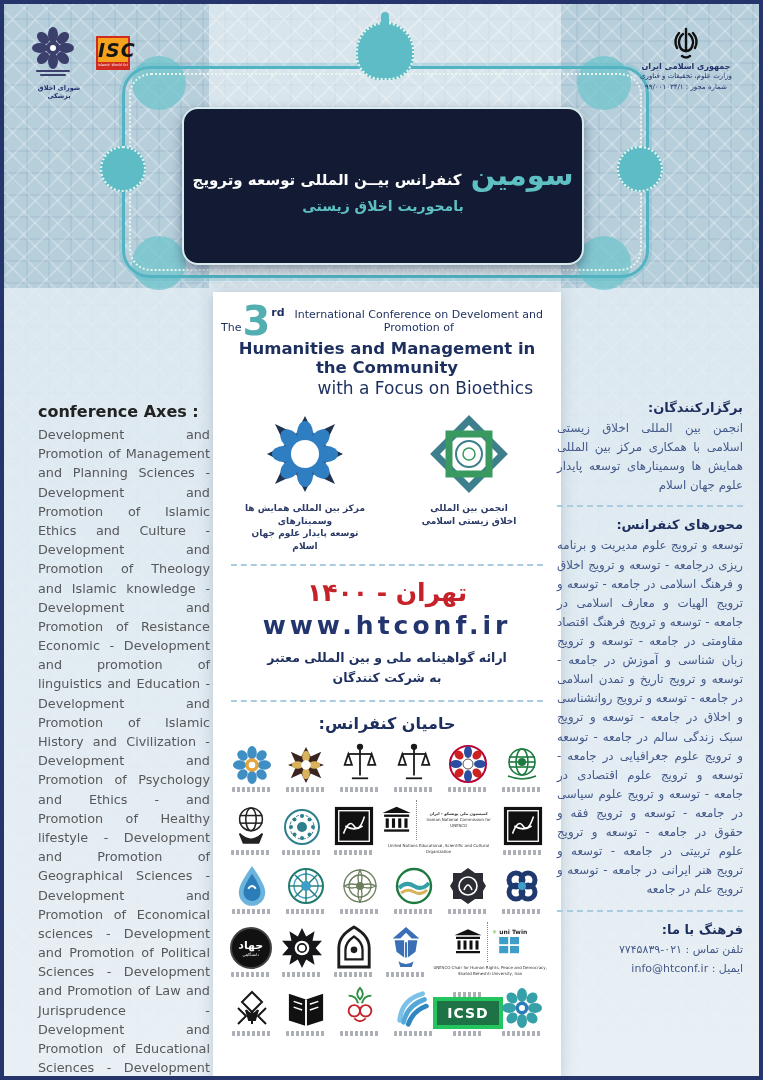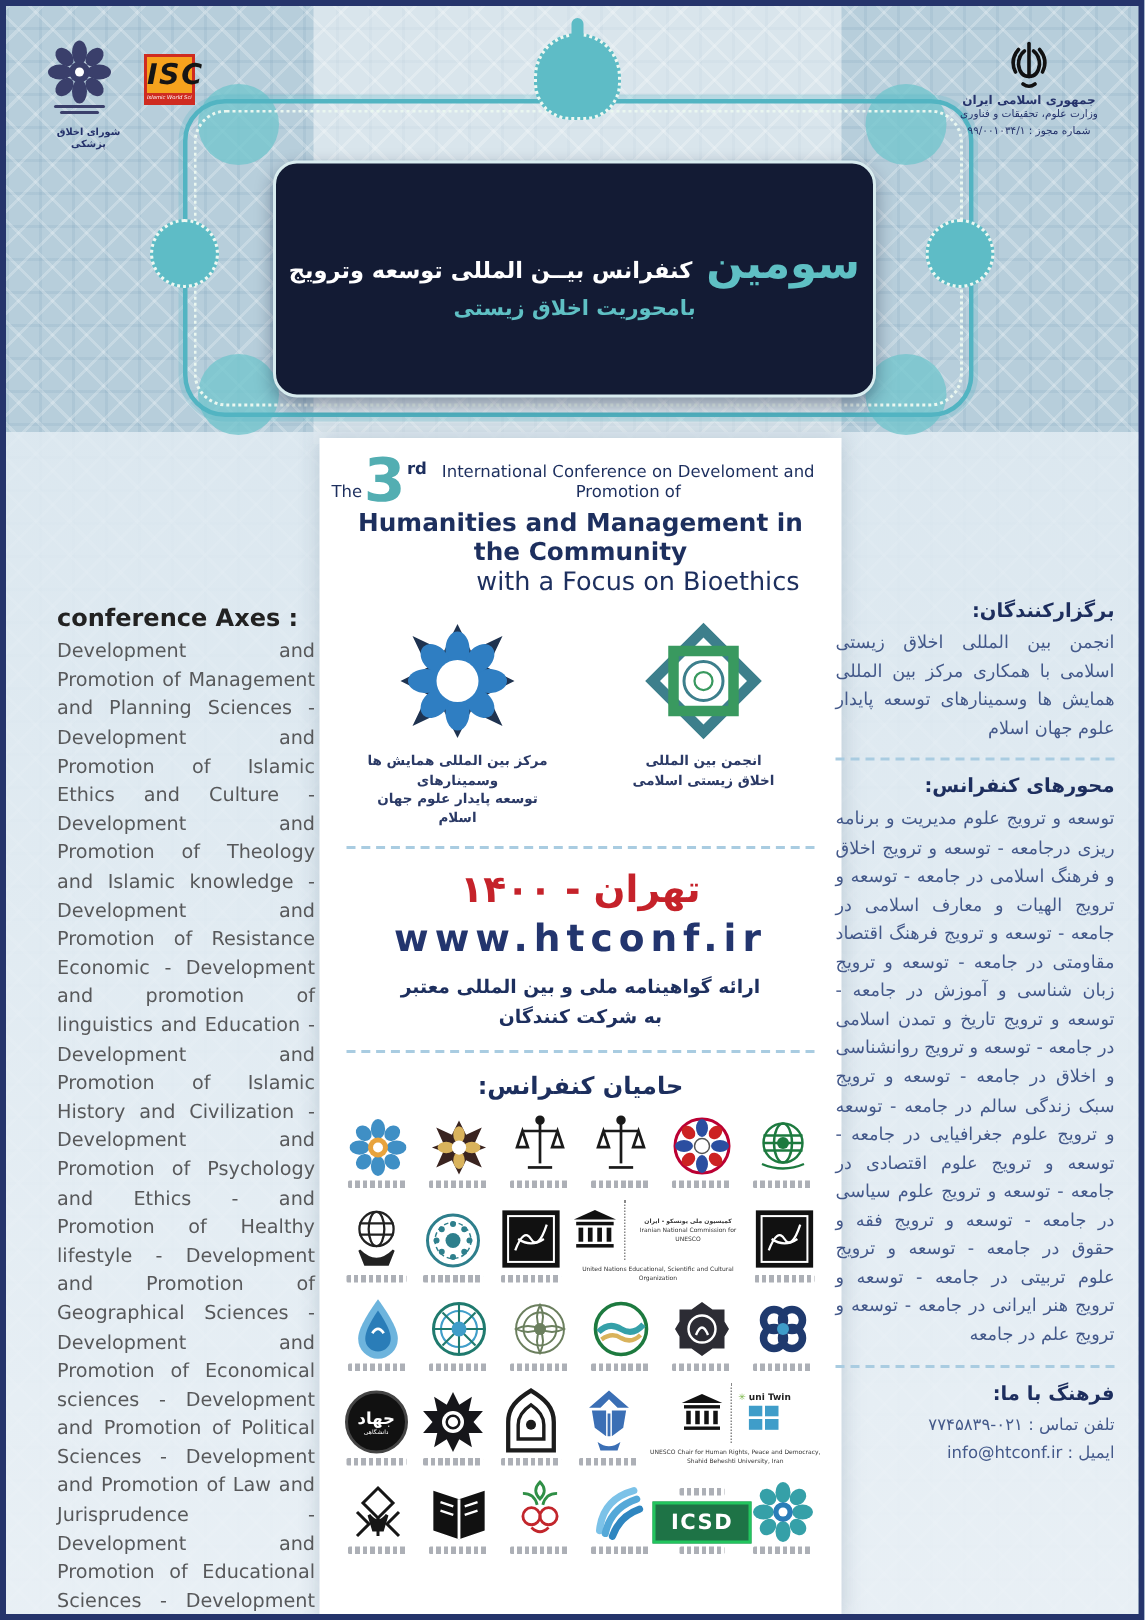--- a/index.html
+++ b/index.html
@@ -88,21 +88,21 @@
   .sp-cell.w2 { width:116px; }
   .sp-logo { height:46px; display:flex; align-items:flex-end; justify-content:center; }
   .squig { height:5px; width:40px; margin:3px auto 0; opacity:.65; border-radius:1px;
     background:repeating-linear-gradient(90deg,#80858f 0 3px, transparent 3px 5px); }
   .squig.s2 { width:30px; margin-top:2px; }
   .tinycap { font-size:4px; color:#333; line-height:1.5; }
   .tinycap.fa { direction:rtl; font-weight:bold; }
   .unesco-cell { display:flex; align-items:center; justify-content:center; gap:4px; }
   .vdots { border-left:1px dotted #888; height:40px; }
   .icsd-box { display:inline-block; background:#1e7346; color:#fff; font-weight:bold;
-    font-size:14px; letter-spacing:1px; padding:4px 10px; border:2px solid #22c55e; }
+    font-size:14px; letter-spacing:1px; padding:4px 10px; border:4px solid #22c55e; }
   .jahad { width:42px; height:42px; border-radius:50%; background:#111; color:#fff;
     display:flex; flex-direction:column; align-items:center; justify-content:center; direction:rtl;
     border:2px solid #444; }
   .jahad .j1 { font-size:11px; font-weight:bold; }
   .jahad .j2 { font-size:4px; }
   .unitwin { font-size:6px; font-weight:bold; color:#222; }
   .unitwin .ast { color:#7ab648; }
 
   
   .colL { position:absolute; left:34px; top:398px; width:172px; z-index:2; color:#57585a; }

